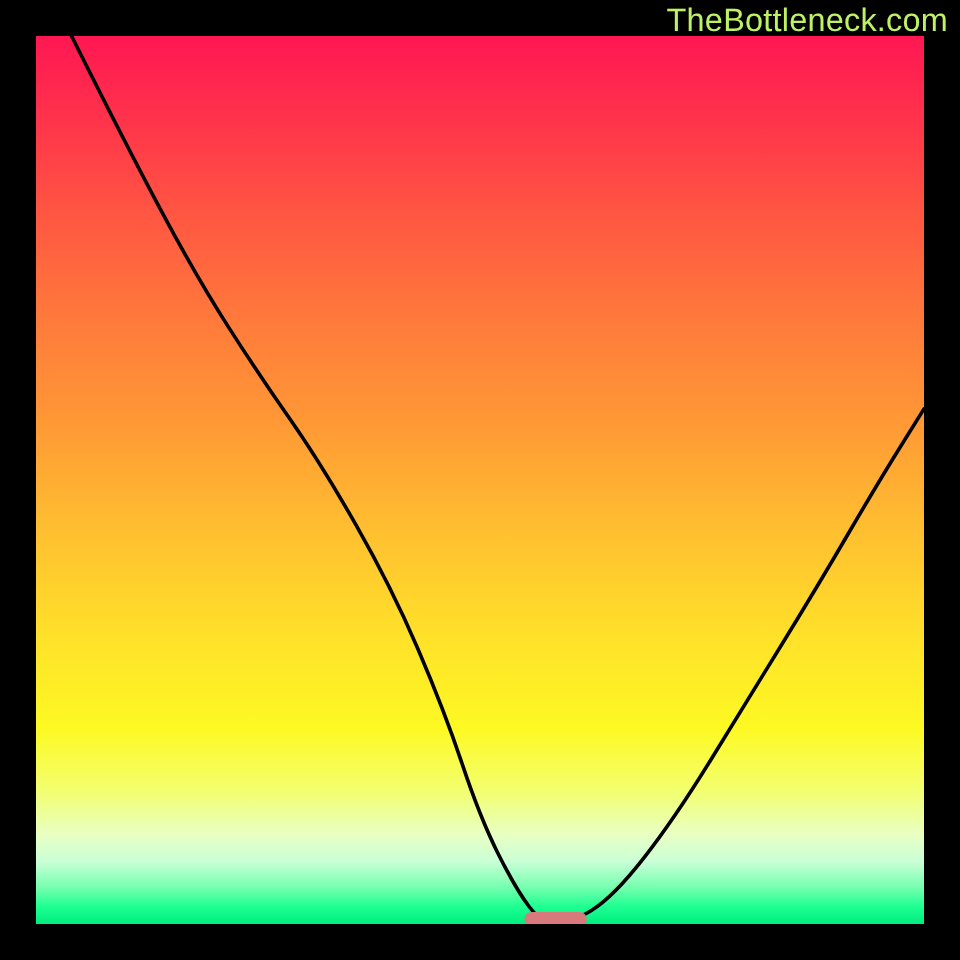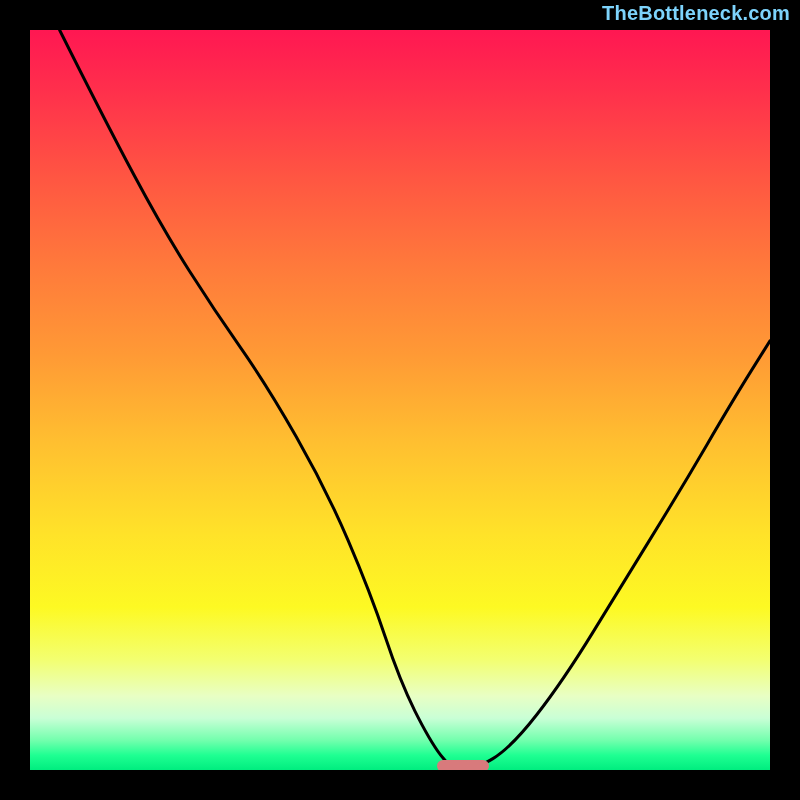--- a/index.html
+++ b/index.html
@@ -14,23 +14,23 @@
   .frame {
     position: relative;
     width: 800px;
     height: 800px;
     background: #000;
   }
   .watermark {
     position: absolute;
     top: 2px;
     right: 10px;
-    color: #7dd3fc;
-    font-size: 20px;
-    font-weight: 700;
+    color: #bef264;
+    font-size: 27px;
+    font-weight: 400;
     letter-spacing: 0.2px;
     z-index: 10;
     user-select: none;
   }
   .plot-area {
     position: absolute;
     left: 30px;
     top: 30px;
     width: 740px;
     height: 740px;

